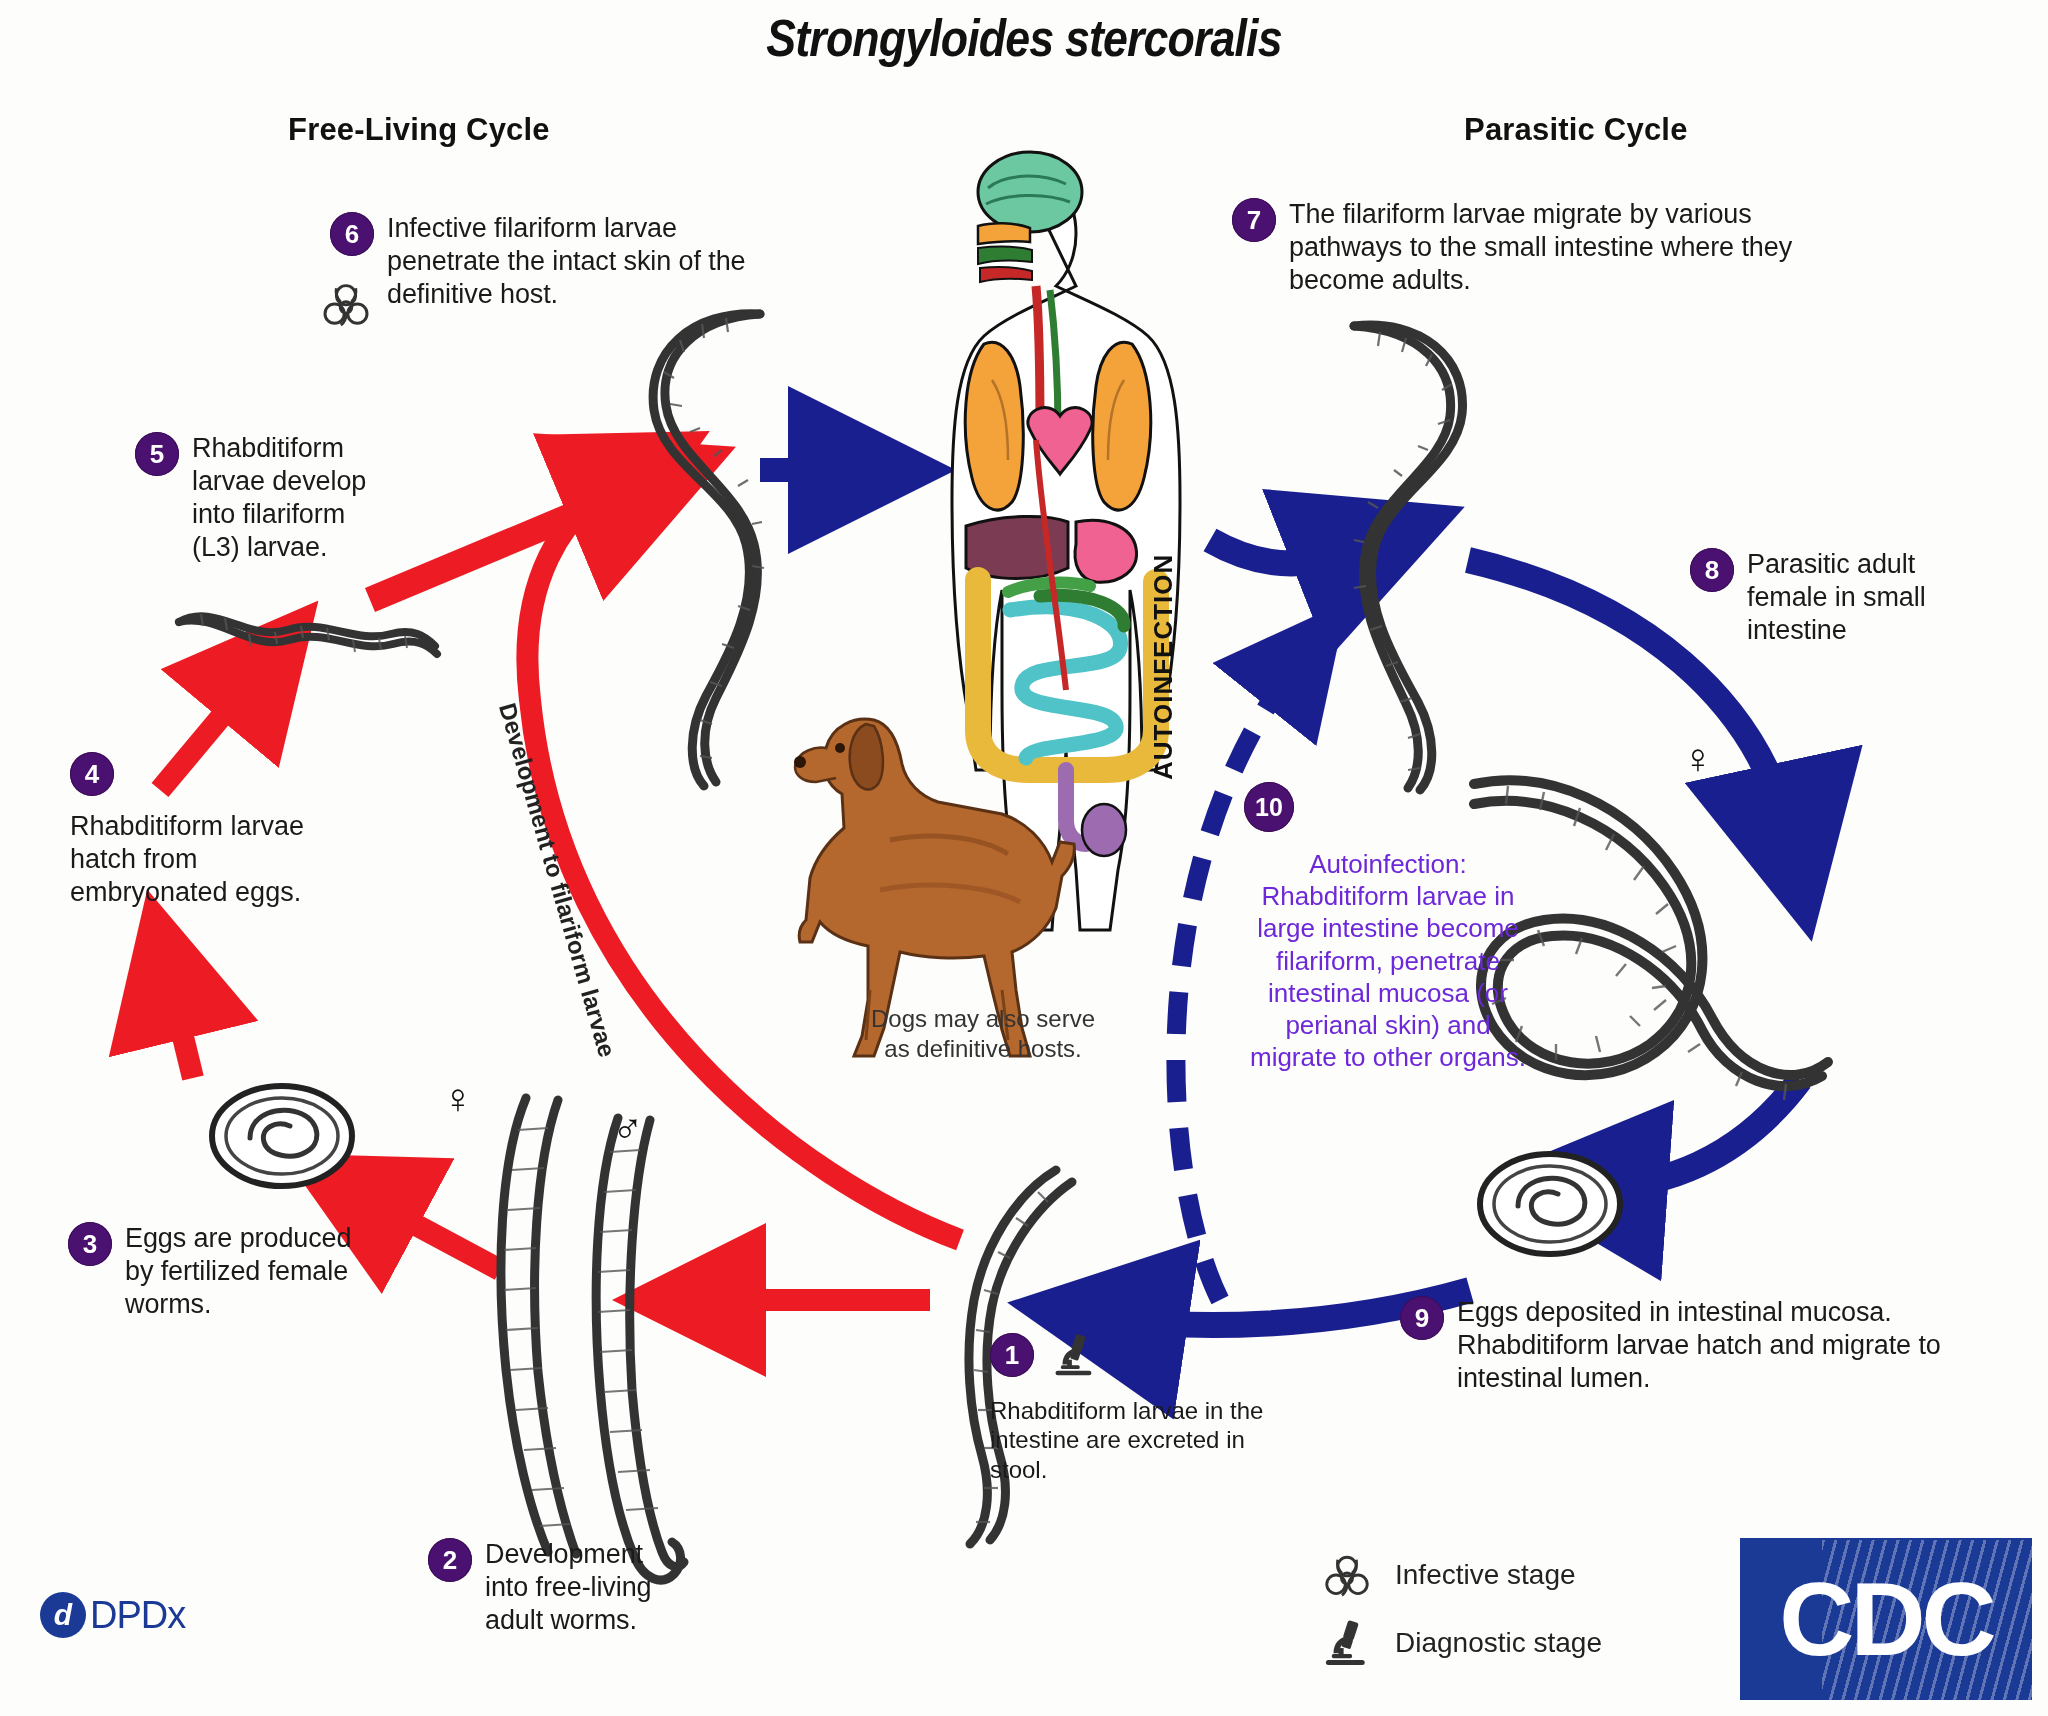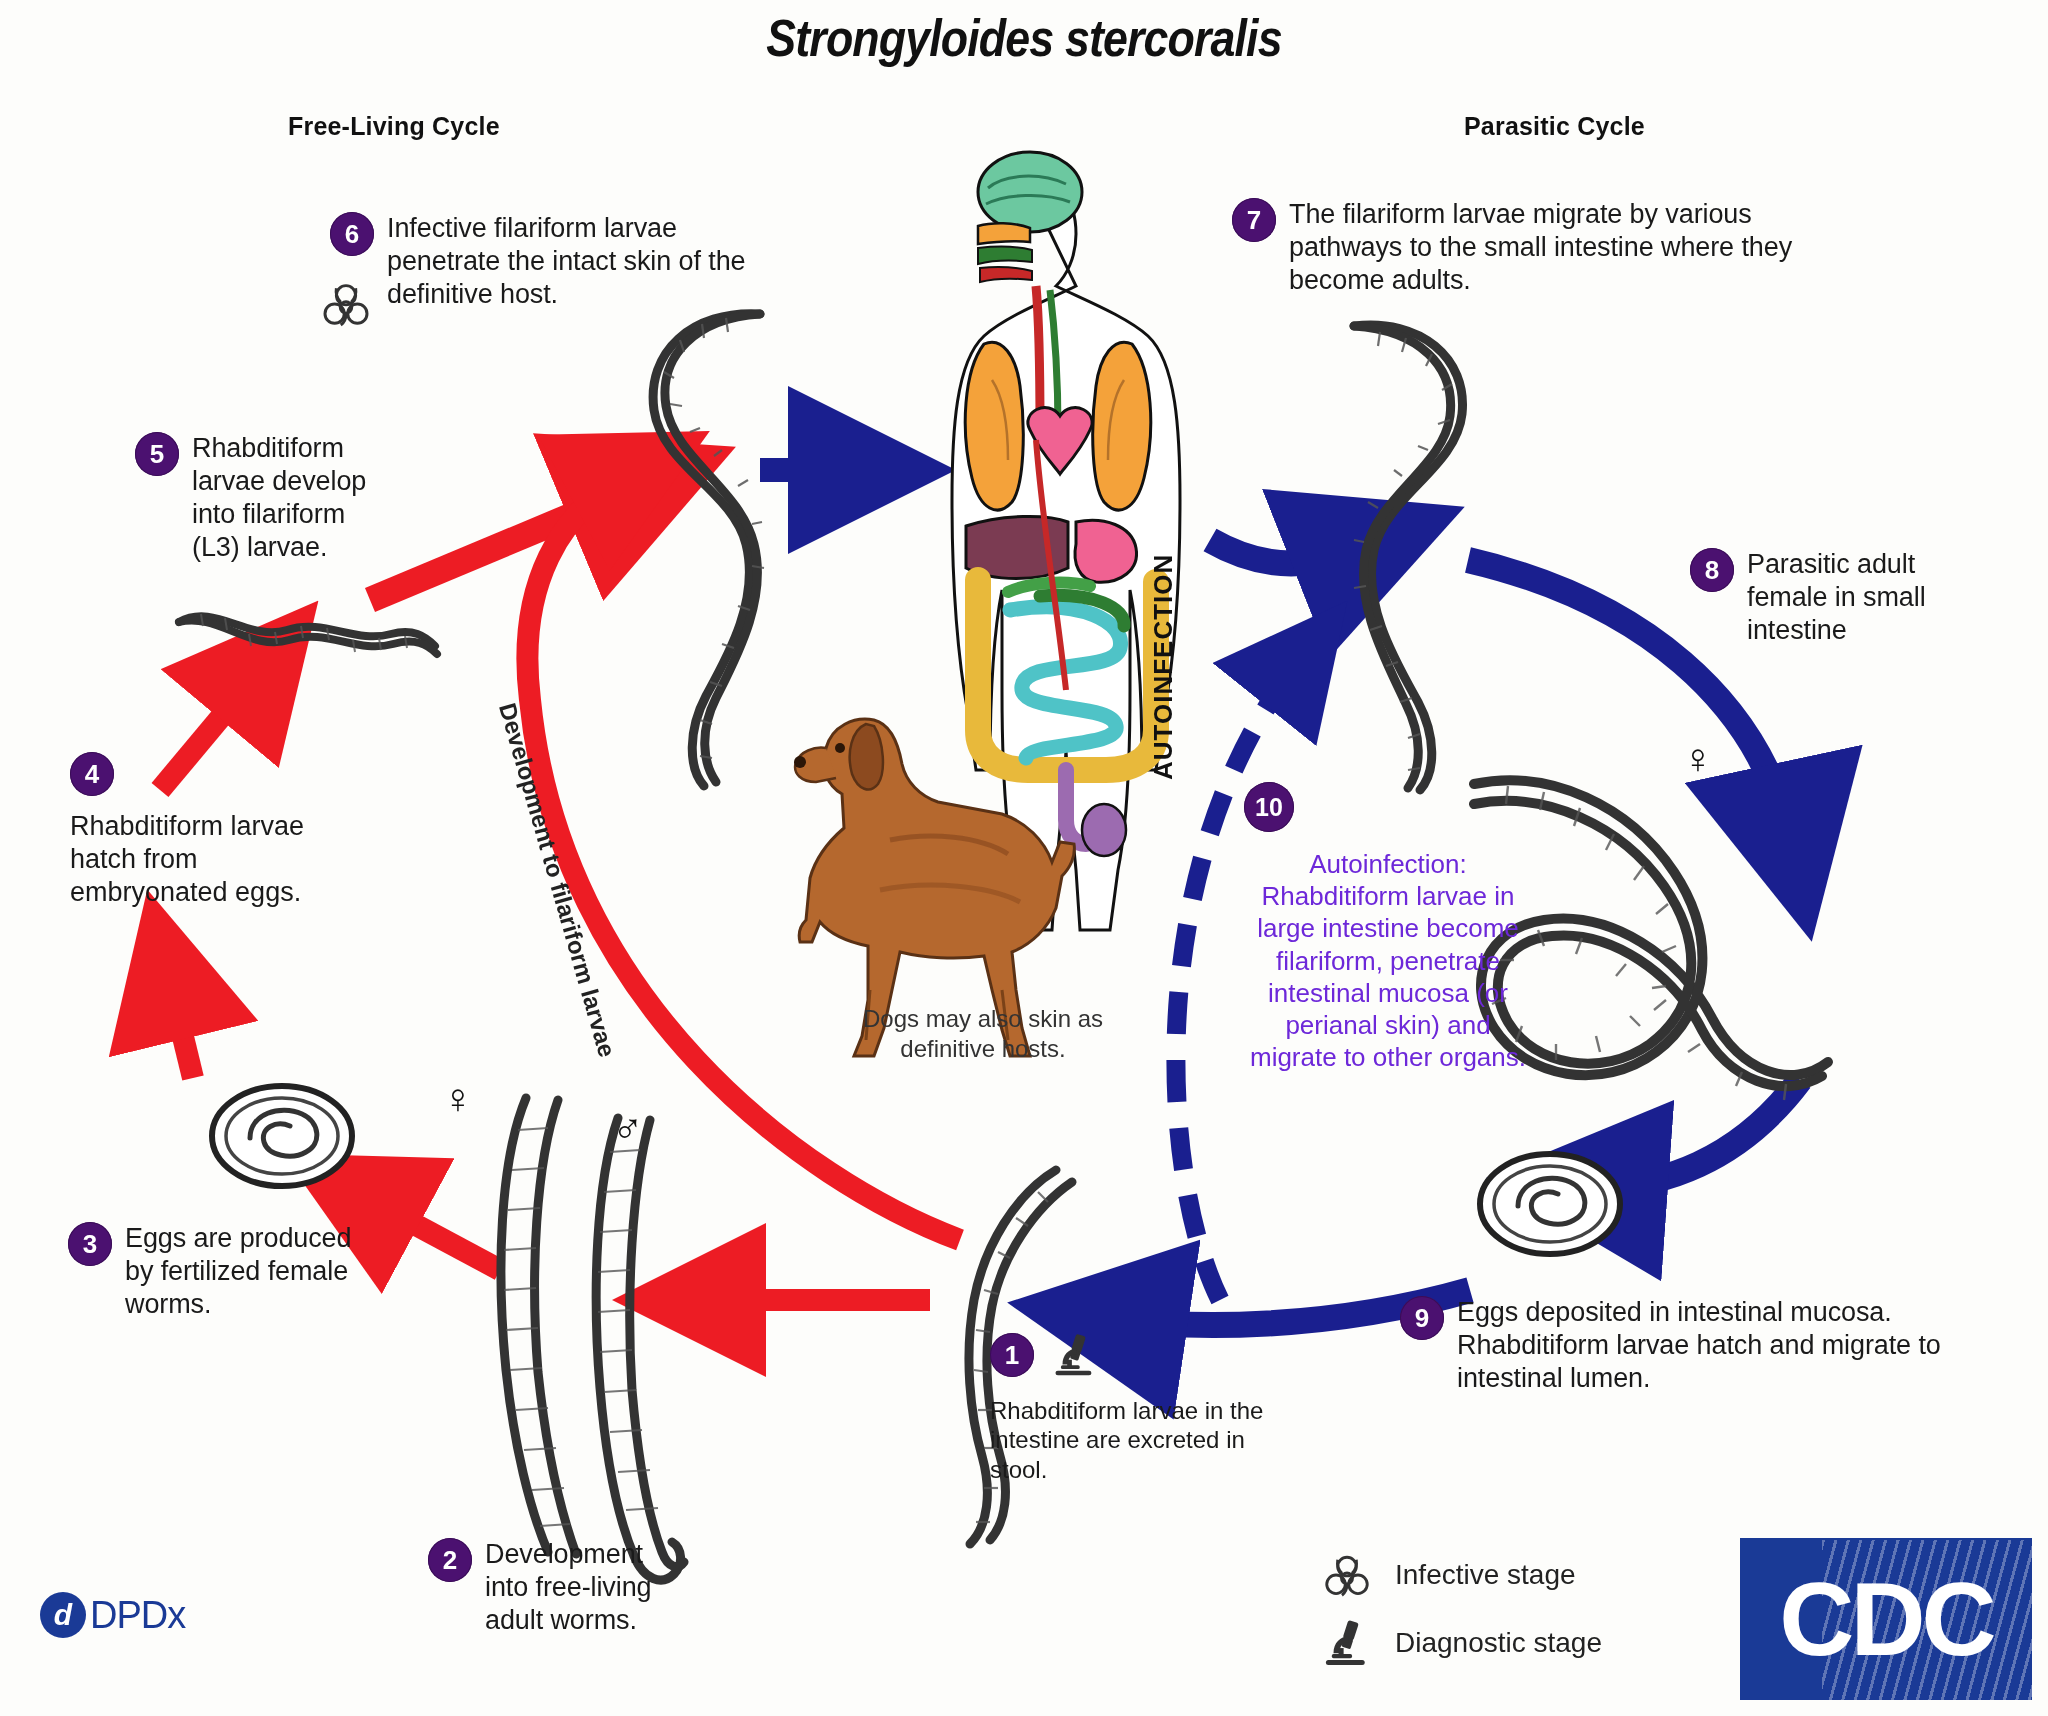--- a/index.html
+++ b/index.html
@@ -12,21 +12,21 @@
 
   
   #title{
     top:8px;left:0;width:2048px;text-align:center;
     font-size:52px;font-weight:bold;font-style:italic;
     letter-spacing:-1px;color:#111;
     font-family:"Liberation Sans","DejaVu Sans",sans-serif;
     transform:scaleX(.86);
   }
   .sec-head{
-    font-size:25px;font-weight:bold;color:#111;letter-spacing:.2px;
+    font-size:31px;font-weight:bold;color:#111;letter-spacing:.2px;
   }
 
   
   .badge{
     width:44px;height:44px;border-radius:50%;
     background:#4B1170;color:#fff;
     display:flex;align-items:center;justify-content:center;
     font-size:26px;font-weight:bold;line-height:1;
     box-shadow:0 0 0 1px #3a0d57 inset;
     flex:0 0 auto;
@@ -488,21 +488,21 @@
 
 <div class="abs" style="left:1244px;top:782px;text-align:center;">
   <div class="badge wide">10</div>
   <div class="txt sm" style="margin-top:16px;width:288px;font-size:26px;line-height:1.24;color:#6d28d9;font-weight:500;">Autoinfection: Rhabditiform larvae in large intestine become filariform, penetrate intestinal mucosa (or perianal skin) and migrate to other organs.</div>
 </div>
 
 <div class="abs" id="devlabel">Development to filariform larvae</div>
 
 <div class="abs" id="autolabel">AUTOINFECTION</div>
 
-<div class="abs caption" style="left:858px;top:1004px;width:250px;text-align:center;">Dogs may also skin as definitive hosts.</div>
+<div class="abs caption" style="left:858px;top:1004px;width:250px;text-align:center;">Dogs may also serve as definitive hosts.</div>
 
 <div class="abs" id="legend">
   <div class="legend-row">
     <svg width="54" height="54" viewBox="0 0 64 64">
       <g fill="none" stroke="#333" stroke-width="3.4">
         <circle cx="32" cy="22" r="11"></circle>
         <circle cx="19" cy="43" r="11"></circle>
         <circle cx="45" cy="43" r="11"></circle>
         <circle cx="32" cy="36" r="6.5"></circle>
         <path d="M26,30 C22,26 20,20 21,14"></path>

